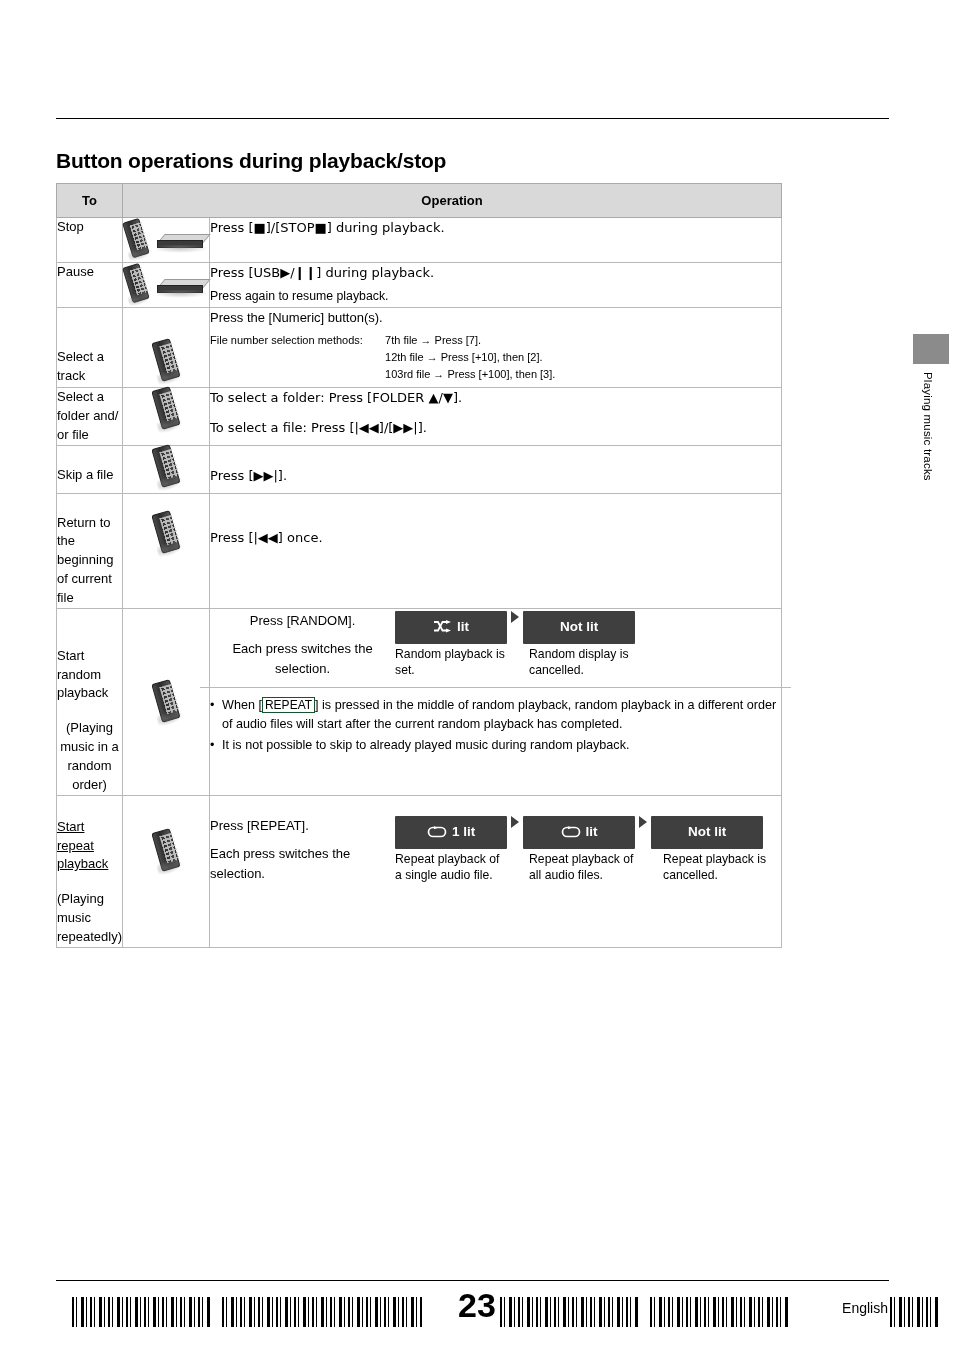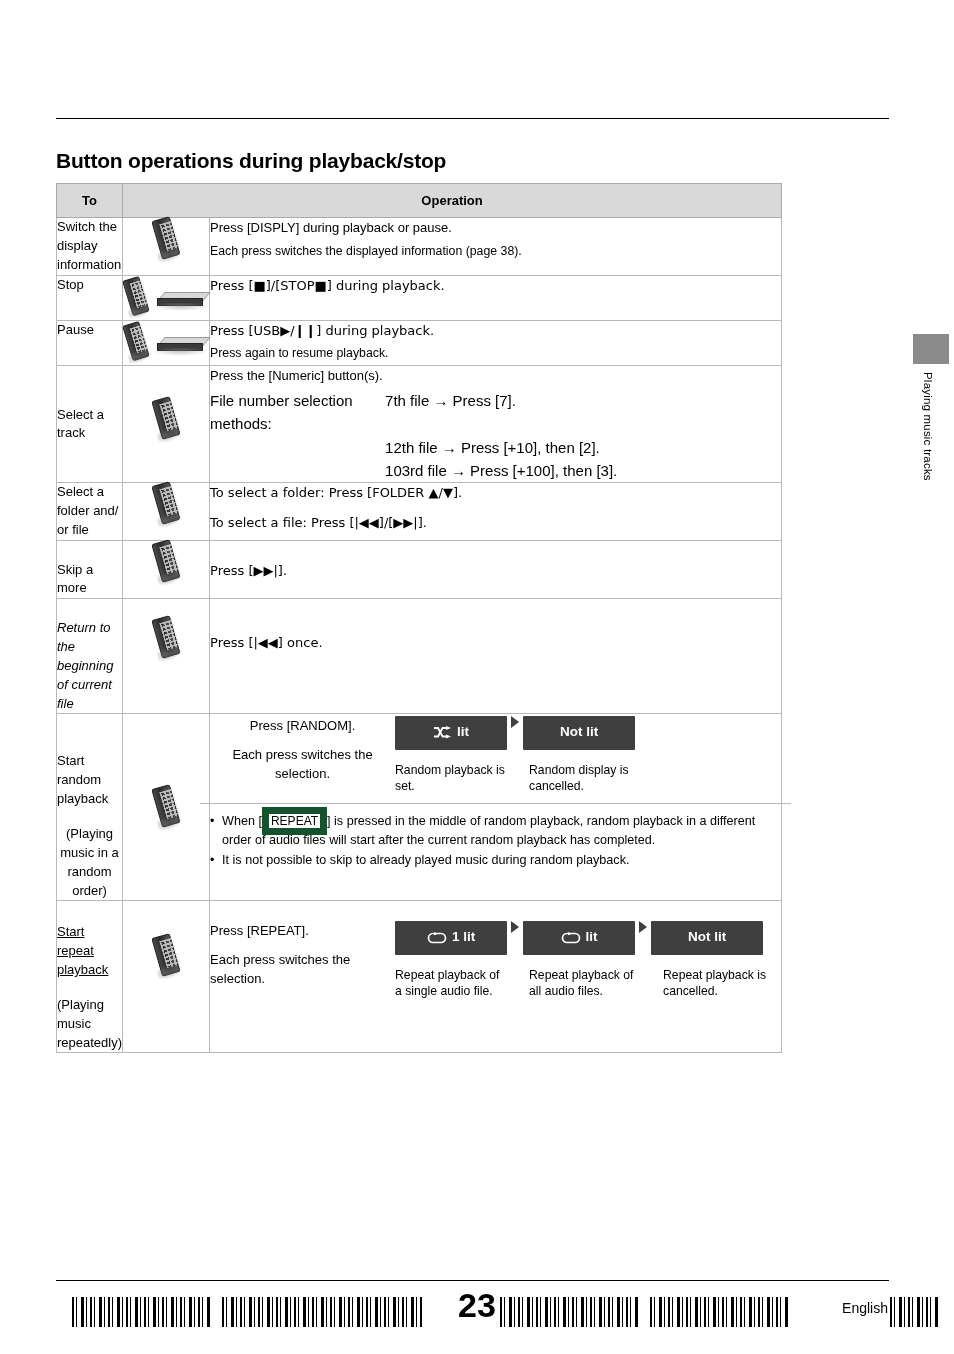--- a/index.html
+++ b/index.html
@@ -204,21 +204,21 @@
   .w-repeat { width: 112px; }
   .arrow-tri {
     width: 0; height: 0;
     border-left: 8px solid #3f3f3f;
     border-top: 6px solid transparent;
     border-bottom: 6px solid transparent;
     margin: 0 4px;
   }
   .cap-row {
     display: flex;
-    margin-top: 12px;
+    margin-top: 2px;
     font-size: 12.2px;
     line-height: 1.35;
   }
   .cap { width: 112px; padding-right: 6px; }
   .cap.sp { margin-right: 16px; }
   .bullets {
     margin: 0;
     padding: 0;
     list-style: none;
     font-size: 12.6px;
@@ -233,28 +233,28 @@
     content: "•";
     position: absolute;
     left: 0;
     top: 0;
   }
   .sub-sep {
     border-top: 1px solid #b9b9b9;
     margin: 8px -10px 8px -10px;
   }
   .mono-box {
-    border: 7px solid #14532d;
+    border: 1px solid #14532d;
     padding: 0 2px;
     font-size: 12px;
   }
   .methods {
     display: grid;
     grid-template-columns: 175px auto;
-    font-size: 15px;
+    font-size: 11px;
     line-height: 1.55;
   }
 
   
   .footer-rule-top {
     position: absolute;
     left: 56px;
     top: 1280px;
     width: 833px;
     height: 1px;
@@ -312,32 +312,20 @@
         <col class="col-op">
     </colgroup>
     <thead>
       <tr>
         <th>To</th>
         <th colspan="2">Operation</th>
       </tr>
     </thead>
     <tbody>
 
-      <tr>
-        <td class="to">Switch the display information</td>
-        <td class="icon">
-          <span class="remote"><span class="body">
-                <span class="grid"></span>
-              </span><span class="shadow"></span></span>
-        </td>
-        <td class="op">
-          <div class="op-line">Press [DISPLY] during playback or pause.</div>
-          <div class="op-line small">Each press switches the displayed information (page 38).</div>
-        </td>
-      </tr>
 
       <tr>
         <td class="to">Stop</td>
         <td class="icon">
           <div class="icon-pair">
             <span class="remote small-r">
                 <span class="body">
                   <span class="grid"></span>
                 </span>
                 <span class="shadow"></span>
@@ -405,34 +393,34 @@
               </span><span class="shadow"></span></span>
         </td>
         <td class="op">
           <div class="op-line sym" style="margin-bottom:10px;">To select a folder: Press [FOLDER ▲/▼].</div>
           <div class="op-line sym">To select a file: Press [|◀◀]/[▶▶|].</div>
         </td>
       </tr>
 
 
       <tr>
-        <td class="to" style="padding-top:20px;">Skip a more</td>
+        <td class="to" style="padding-top:20px;">Skip a file</td>
         <td class="icon">
           <span class="remote"><span class="body">
                 <span class="grid"></span>
               </span><span class="shadow"></span></span>
         </td>
         <td class="op" style="padding-top:20px;">
           <div class="op-line sym">Press [▶▶|].</div>
         </td>
       </tr>
 
 
       <tr>
-        <td class="to" style="padding-top:20px;font-style:italic;">Return to the beginning of current file</td>
+        <td class="to" style="padding-top:20px;">Return to the beginning of current file</td>
         <td class="icon" style="padding-top:18px;">
           <span class="remote"><span class="body">
                 <span class="grid"></span>
               </span><span class="shadow"></span></span>
         </td>
         <td class="op" style="padding-top:34px;">
           <div class="op-line sym">Press [|◀◀] once.</div>
         </td>
       </tr>
 

